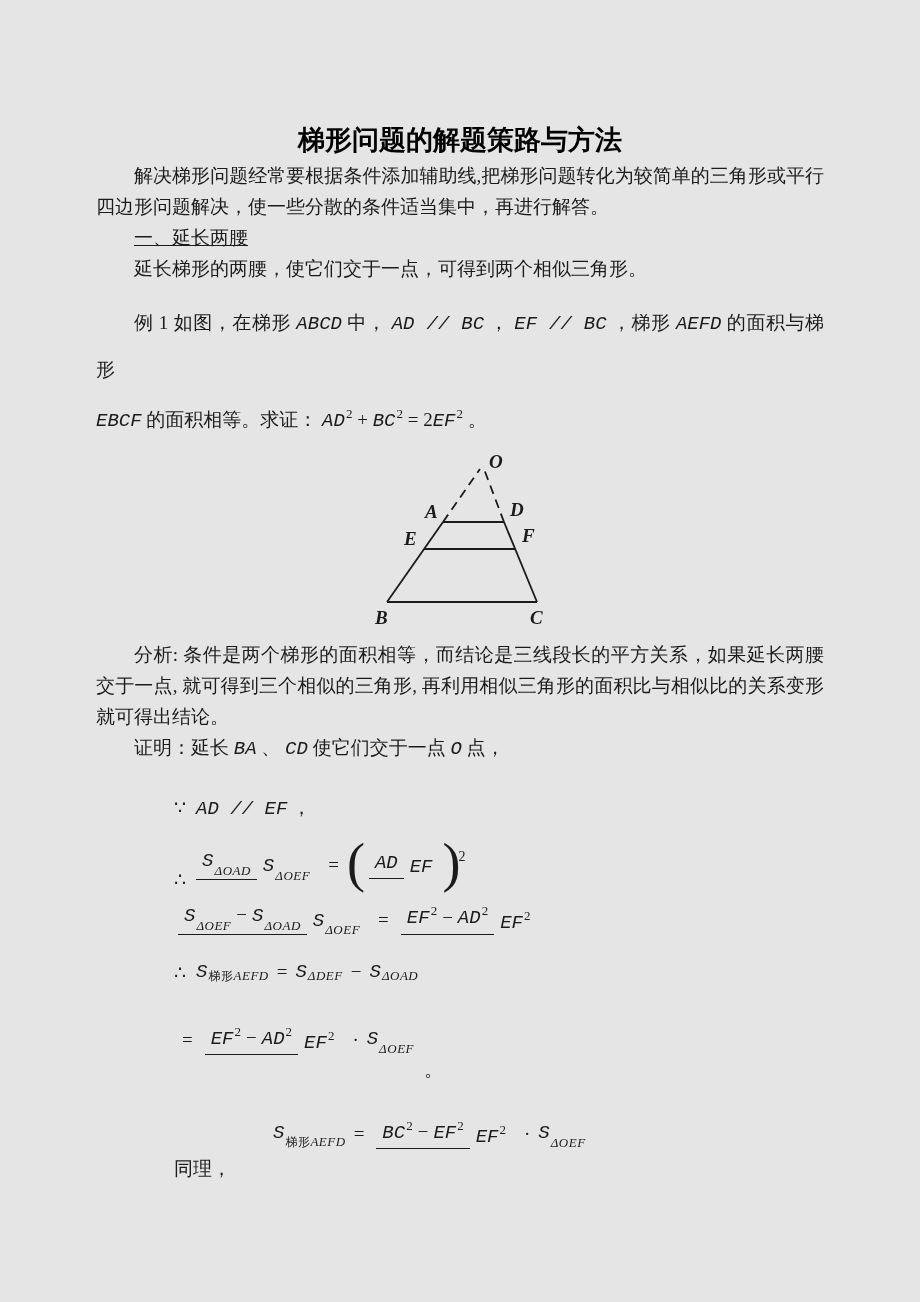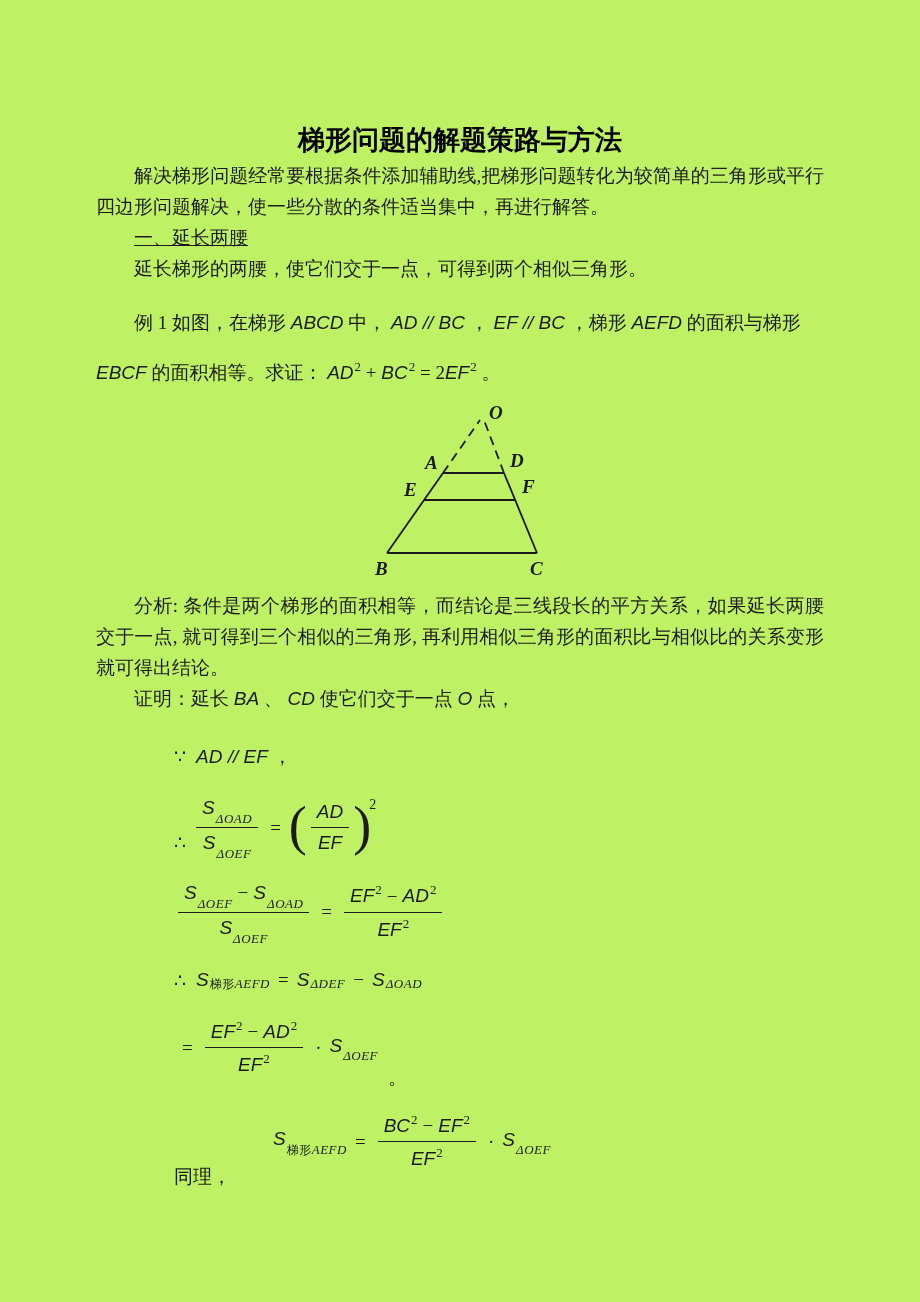--- a/index.html
+++ b/index.html
@@ -1,17 +1,17 @@
 <!DOCTYPE html>
 <html><head>
 <meta charset="utf-8">
 <style>
   html,body { margin:0; padding:0; background:#ffffff; }
   .page {
-    width:920px; height:1302px; background:#bef264; color:#1b1b1b;
+    width:920px; height:1302px; background:#e5e5e5; color:#1b1b1b;
     font-family:"Liberation Serif", serif; position:relative; overflow:hidden;
   }
   .content { padding:0 96px; }
 
   .title {
     margin:120px 0 0 0; text-align:center;
     font-family:"Liberation Sans", sans-serif;
     font-size:27px; font-weight:bold; line-height:40px; color:#000;
   }
 
@@ -22,41 +22,41 @@
   .mt-intro { margin-top:26px; }
   .mt-head  { margin-top:8px;text-decoration:underline; }
   .mt-desc  { margin-top:0; }
   .mt-analysis { margin-top:8px; }
   .mt-proofline { margin-top:12px; }
 
   .ex { margin-top:16px; font-size:19px; }
   .ex .exline { line-height:45px; text-align:justify; }
   .ex .exline.first { text-indent:38px; }
 
-  .m { font-family:Liberation Sans, sans-serif; font-style:italic; font-weight:normal; }
+  .m { font-family:Liberation Mono, monospace; font-style:italic; font-weight:normal; }
   .cn { font-style:normal;margin-top:40px; }
   .sym { font-family:"DejaVu Sans", sans-serif; font-style:normal; margin-right:10px; }
 
   sup.msup { font-size:13px; font-style:normal; position:relative; top:-1px; margin-left:1px; }
   sub.msub { font-size:13px; font-style:italic; position:relative; top:4px; margin-left:1px; letter-spacing:0.5px; }
   .cnsub { font-style:normal; font-size:12px; }
 
   .because-line { margin-top:24px; margin-left:78px; font-size:19px; line-height:36px; }
 
   .formula {
     margin-left:78px; font-size:19px; display:flex; align-items:center;
     color:#1b1b1b;
   }
   .f-a { margin-top:22px; }
   .f-b { margin-top:24px; }
   .f-c { margin-top:22px; line-height:30px; }
   .f-d { margin-top:20px; }
   .f-e { margin-top:28px; }
 
-  .frac { display:inline-flex; flex-direction:column; align-items:center; margin:0 4px; }
+  .frac { display:inline-flex; flex-direction:row; align-items:center; margin:0 4px; }
   .frac .ftop { padding:0 6px 4px 6px; border-bottom:1.6px solid #1b1b1b; white-space:nowrap; }
   .frac .fbot { padding:4px 6px 0 6px; white-space:nowrap; }
 
   .op { margin:0 8px; font-style:normal; }
   .opn { margin:0 5px; font-style:normal; }
 
   .therefore-low { position:relative; top:14px; margin-right:6px; }
   .bigp { font-family:"Liberation Serif", serif; font-size:54px; font-weight:400;
           line-height:0; position:relative; top:-2px; }
   .pexp { font-size:14px; align-self:flex-start; position:relative; top:0px; left:-2px; font-style:normal; }

